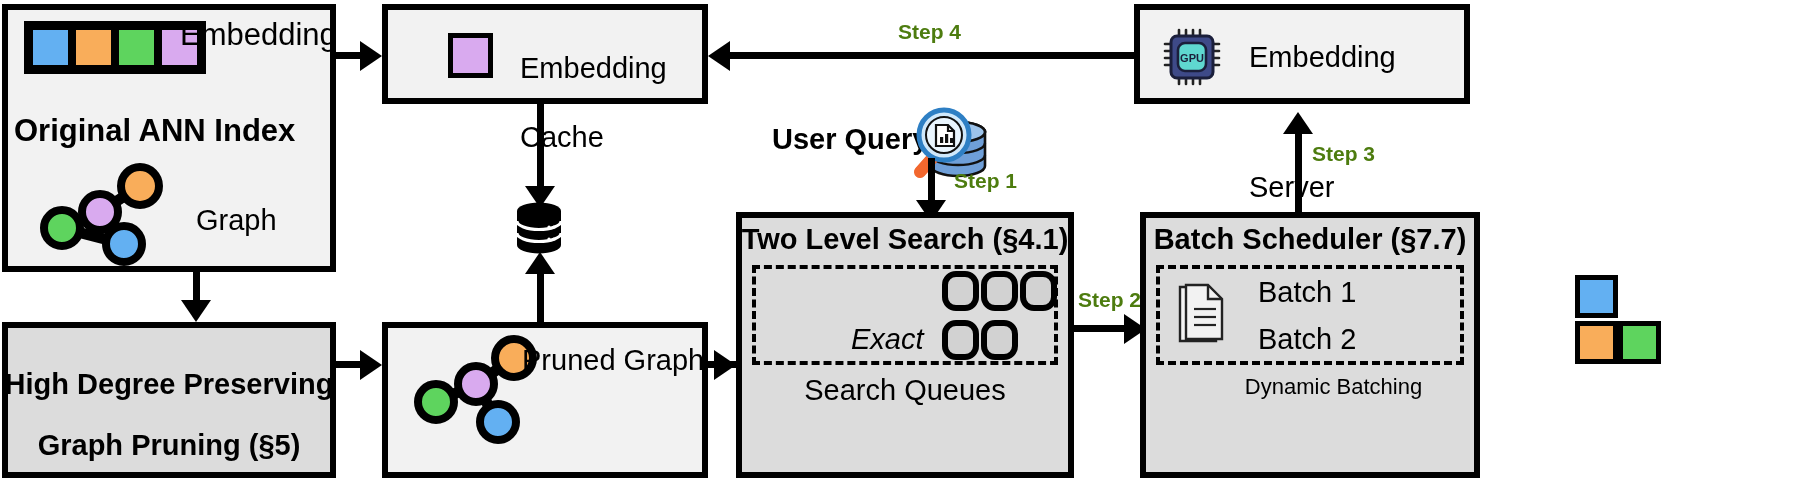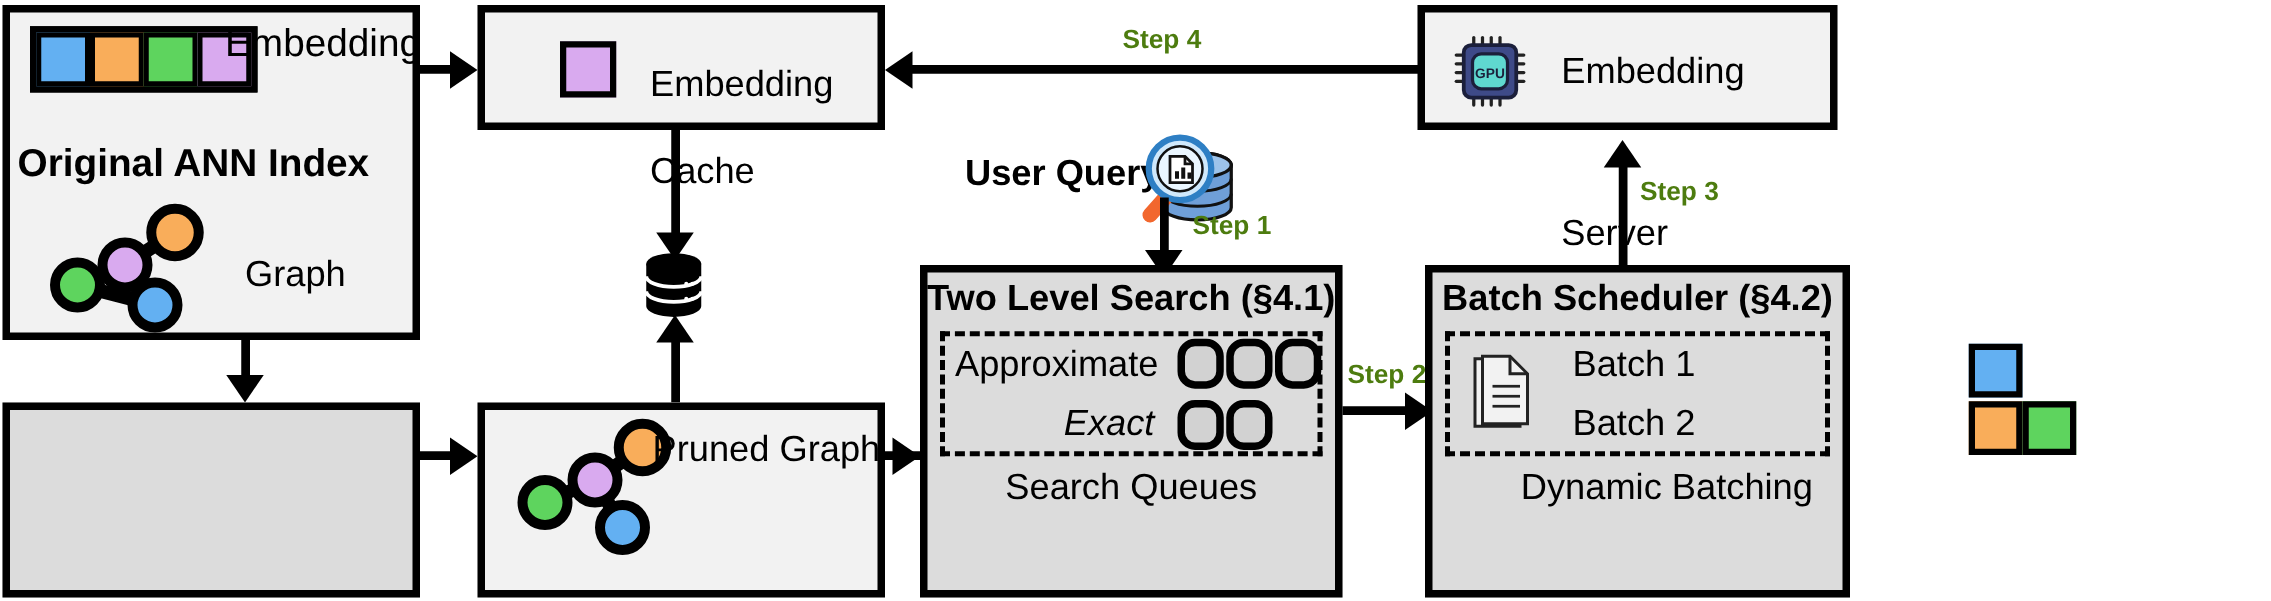--- a/index.html
+++ b/index.html
@@ -68,20 +68,24 @@
     <circle cx="24" cy="62" r="18" fill="#5ed45e" stroke="#000" stroke-width="8"></circle>
     <circle cx="86" cy="78" r="18" fill="#63b0f2" stroke="#000" stroke-width="8"></circle>
   </svg>
 
   <div class="lbl" style="left:196px;top:205px;font-size:29px;">Graph</div>
 
   <div class="vline" style="left:193px;top:272px;height:32px;"></div>
   <div class="ar-d" style="left:181px;top:300px;"></div>
 
   <div class="box shaded" style="left:2px;top:322px;width:334px;height:156px;"></div>
+  <div class="lbl c" style="left:2px;top:338px;width:334px;font-size:29px;font-weight:bold;">
+    <span>High Degree Preserving</span><br>
+    <span>Graph Pruning (§5)</span>
+  </div>
 
   <div class="hline" style="left:336px;top:52px;width:28px;"></div>
   <div class="ar-r" style="left:360px;top:41px;"></div>
 
   <div class="box" style="left:382px;top:4px;width:326px;height:100px;"></div>
   <div class="sq" style="left:448px;top:33px;width:45px;height:45px;background:#d9aaef;"></div>
   <div class="lbl" style="left:520px;top:16px;font-size:29px;line-height:1.2;">
     <span>Embedding</span><br>
     <span>Cache</span>
   </div>
@@ -155,57 +159,56 @@
 
   <div class="vline" style="left:928px;top:158px;height:48px;"></div>
   <div class="ar-d" style="left:916px;top:200px;"></div>
   <div class="steplbl" style="left:954px;top:169px;">Step 1</div>
 
   <div class="box shaded" style="left:736px;top:212px;width:338px;height:266px;"></div>
   <div class="lbl c" style="left:736px;top:224px;width:338px;font-size:29px;font-weight:bold;">Two Level Search (§4.1)</div>
 
   <div class="dash" style="left:752px;top:265px;width:306px;height:100px;"></div>
 
-  <div class="lbl" style="left:764px;top:277px;font-size:29px;">Approximate</div>
   <div class="qcell" style="left:942px;top:271px;width:37px;height:40px;"></div>
   <div class="qcell" style="left:981px;top:271px;width:37px;height:40px;"></div>
   <div class="qcell" style="left:1020px;top:271px;width:37px;height:40px;"></div>
 
   <div class="lbl" style="left:851px;top:324px;font-size:29px;font-style:italic;">Exact</div>
   <div class="qcell" style="left:942px;top:320px;width:37px;height:40px;"></div>
   <div class="qcell" style="left:981px;top:320px;width:37px;height:40px;"></div>
 
   <div class="lbl c" style="left:736px;top:375px;width:338px;font-size:29px;">Search Queues</div>
 
   <div class="hline" style="left:1074px;top:325px;width:72px;"></div>
   <div class="ar-r" style="left:1124px;top:314px;"></div>
   <div class="steplbl" style="left:1078px;top:288px;">Step 2</div>
 
   <div class="box shaded" style="left:1140px;top:212px;width:340px;height:266px;"></div>
-  <div class="lbl c" style="left:1140px;top:224px;width:340px;font-size:29px;font-weight:bold;">Batch Scheduler (§4.2)</div>
+  <div class="lbl c" style="left:1140px;top:224px;width:340px;font-size:29px;font-weight:bold;">Batch Scheduler (§7.7)</div>
 
   <div class="dash" style="left:1156px;top:265px;width:308px;height:100px;"></div>
 
   <svg class="gsvg" style="left:1176px;top:281px;" width="52" height="66" viewBox="0 0 52 66">
     <path d="M4 6 L26 6 L40 20 L40 60 L4 60 Z" fill="#f2f2f2" stroke="#222" stroke-width="2.4"></path>
     <path d="M10 4 L32 4 L46 18 L46 58 L10 58 Z" fill="#f2f2f2" stroke="#222" stroke-width="2.4"></path>
     <path d="M32 4 L32 18 L46 18" fill="none" stroke="#222" stroke-width="2.4"></path>
     <line x1="18" y1="28" x2="40" y2="28" stroke="#222" stroke-width="2.2"></line>
     <line x1="18" y1="36" x2="40" y2="36" stroke="#222" stroke-width="2.2"></line>
     <line x1="18" y1="44" x2="40" y2="44" stroke="#222" stroke-width="2.2"></line>
   </svg>
 
   <div class="lbl" style="left:1258px;top:277px;font-size:29px;">Batch 1</div>
   <div class="sq" style="left:1575px;top:275px;width:43px;height:43px;background:#63b0f2;"></div>
 
   <div class="lbl" style="left:1258px;top:324px;font-size:29px;">Batch 2</div>
   <div class="sq" style="left:1575px;top:321px;width:43px;height:43px;background:#f9ad5a;"></div>
   <div class="sq" style="left:1618px;top:321px;width:43px;height:43px;background:#5ed45e;"></div>
 
-  <div class="lbl c" style="left:1140px;top:375px;width:387px;font-size:29px;">Dynamic Batching</div>
+  <div class="lbl c" style="left:1140px;top:375px;width:387px;font-size:22px;">Dynamic Batching</div>
 
   <div class="vline" style="left:1295px;top:130px;height:82px;"></div>
   <div class="ar-u" style="left:1283px;top:112px;"></div>
   <div class="steplbl" style="left:1312px;top:142px;">Step 3</div>
 
   <div class="box" style="left:1134px;top:4px;width:336px;height:100px;"></div>
 
   <svg class="gsvg" style="left:1163px;top:28px;" width="58" height="58" viewBox="0 0 58 58">
     <g stroke="#222" stroke-width="2.6" stroke-linecap="round">
       <line x1="16" y1="2" x2="16" y2="9"></line>

